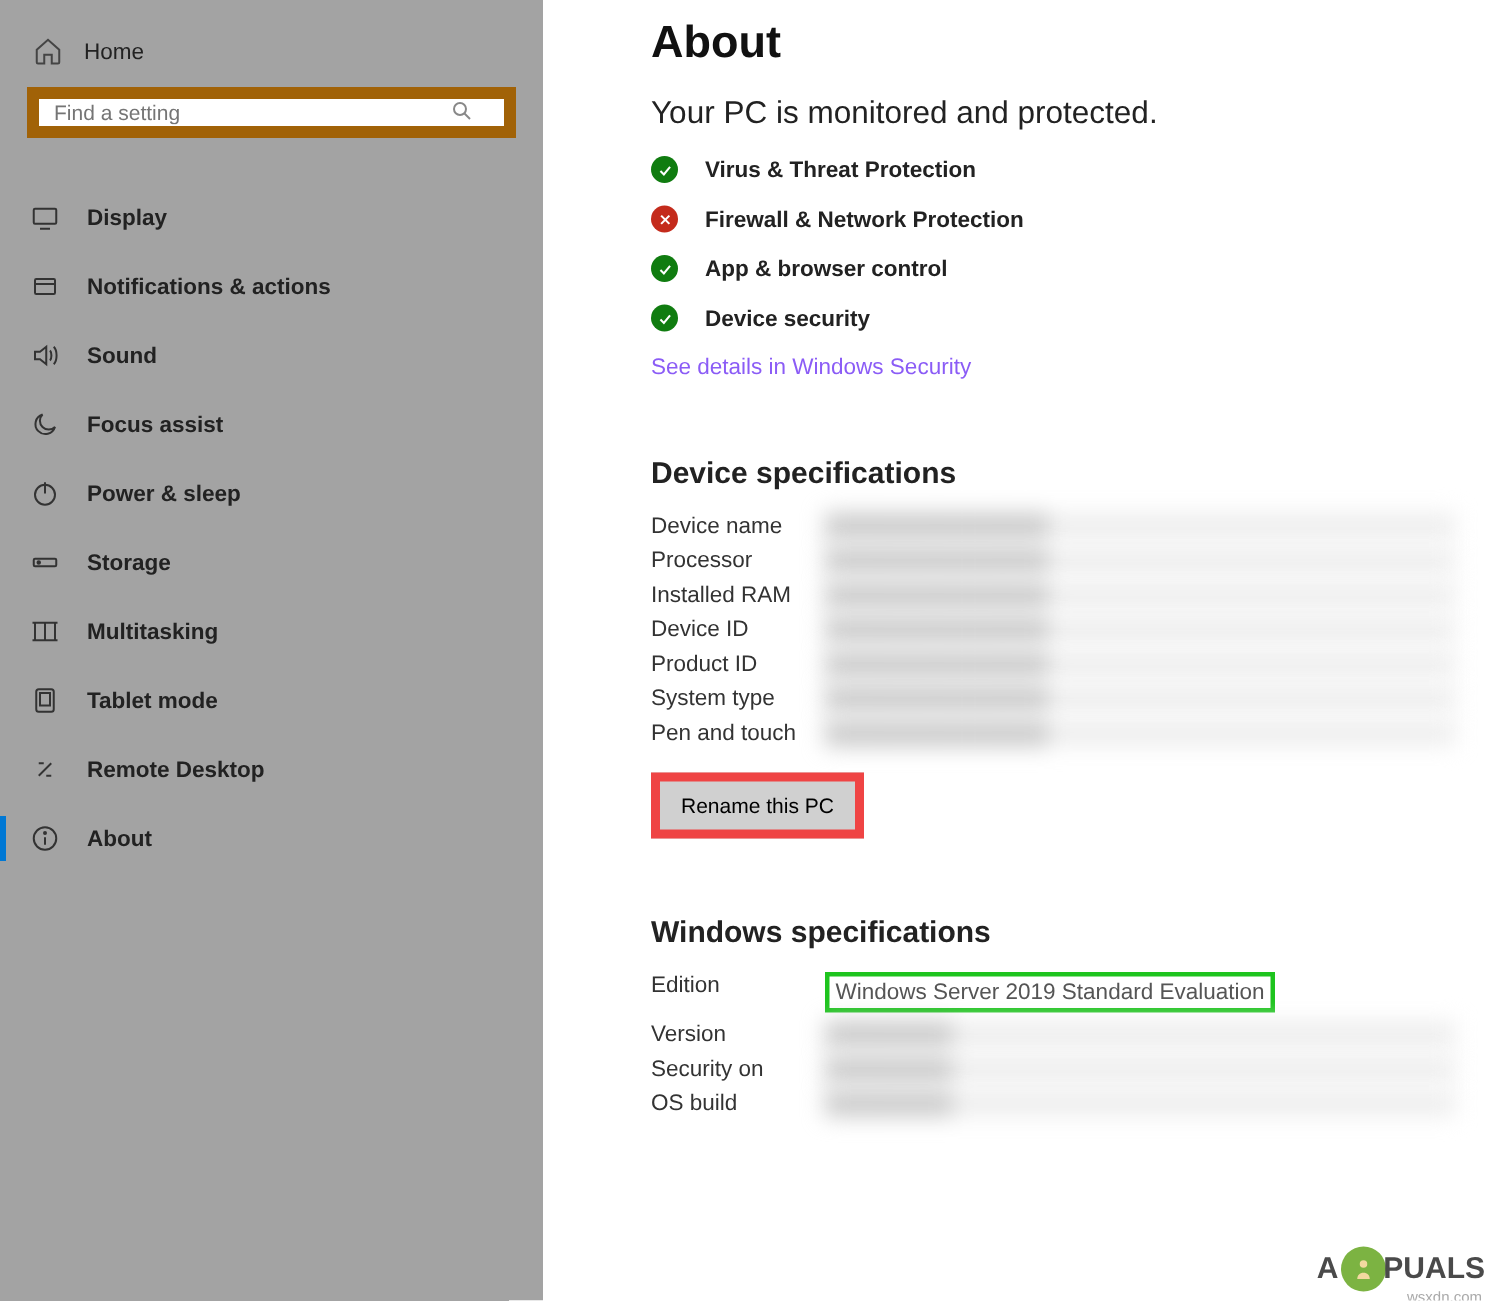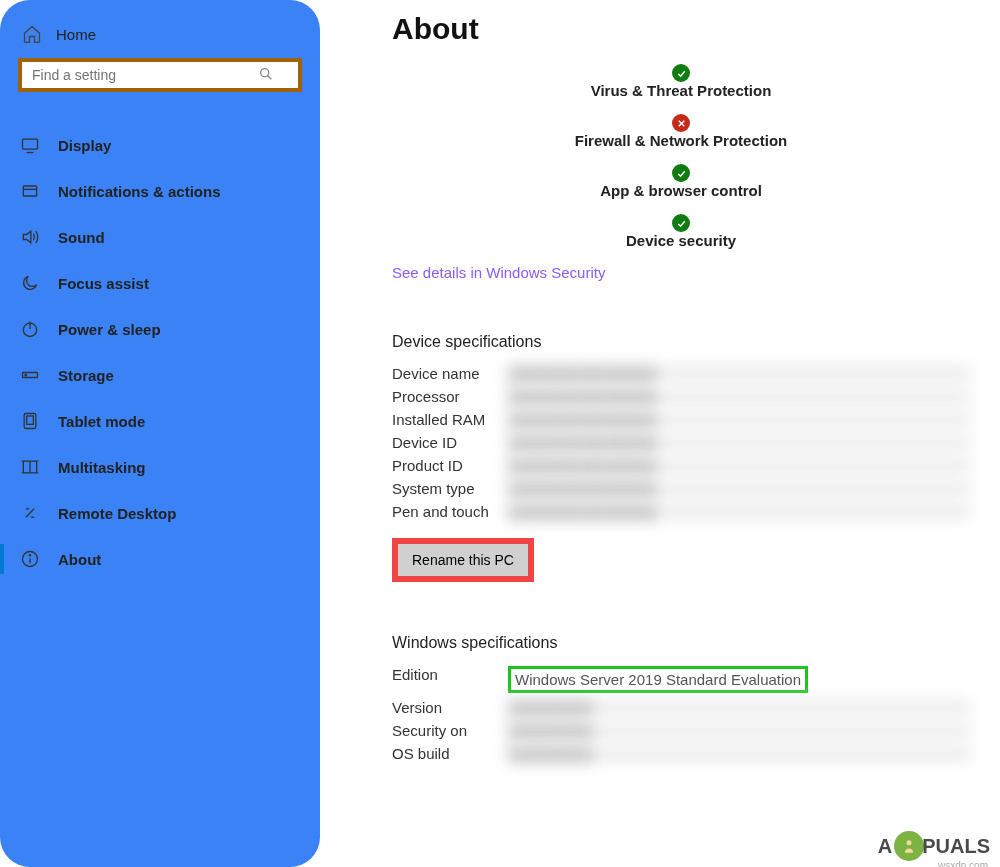--- a/index.html
+++ b/index.html
@@ -1,42 +1,42 @@
 <!DOCTYPE html>
 <html><head>
   <meta charset="utf-8">
   <style>
     * { box-sizing: border-box; margin: 0; padding: 0; font-family: "Segoe UI", Tahoma, sans-serif; }
     body { width: 1000px; height: 867px; background: #fff; overflow: hidden; position: relative; }
     .container { display: flex; height: 100%; }
-    .sidebar { width: 320px; background: #3b82f6; padding-top: 18px; border-radius: 30px; }
+    .sidebar { width: 362px; background: #a3a3a3; padding-top: 18px; }
     .home-row { display: flex; align-items: center; padding: 6px 20px 14px 22px; gap: 14px; cursor: pointer; }
     .home-row .icon { width: 20px; height: 20px; color: #444; }
     .home-label { font-size: 15px; color: #222; }
     .search-wrap { padding: 0 18px 16px 18px; }
-    .search { width: 100%; height: 34px; border: 4px solid #a16207; background: #fff; padding: 0 34px 0 10px; font-size: 14px; color: #555; position: relative; }
+    .search { width: 100%; height: 34px; border: 8px solid #a16207; background: #fff; padding: 0 34px 0 10px; font-size: 14px; color: #555; position: relative; }
     .search-box { position: relative; }
     .search-icon { position: absolute; right: 28px; top: 8px; width: 16px; height: 16px; color: #888; }
     .cat-header { padding: 4px 18px 10px 18px; font-size: 15px; font-weight: 600; color: #222; }
     .nav { margin-top: 14px; }
     .nav-item { display: flex; align-items: center; gap: 18px; padding: 13px 18px 13px 20px; cursor: pointer; font-size: 15px; color: #222; position: relative; font-weight: bold; }
     .nav-item .icon { width: 20px; height: 20px; color: #333; flex-shrink: 0; }
     .nav-item.selected::before { content: ""; position: absolute; left: 0; top: 8px; bottom: 8px; width: 4px; background: #0078d4; }
     .main { flex: 1; padding: 12px 30px 0 72px; overflow: hidden; }
     .page-title { font-size: 30px; font-weight: 600; color: #111; margin-bottom: 18px; }
     .section-sub { font-size: 21px; color: #222; margin-bottom: 16px; }
     .prot-list { margin-bottom: 6px; }
-    .prot-row { display: flex; align-items: center; margin-bottom: 15px; flex-direction: column; }
+    .prot-row { display: flex; align-items: center; gap: 18px; margin-bottom: 15px; }
     .prot-icon { width: 18px; height: 18px; border-radius: 50%; display: flex; align-items: center; justify-content: center; color: #fff; flex-shrink: 0; }
     .prot-icon.ok { background: #107c10; }
     .prot-icon.err { background: #c42b1c; }
     .prot-icon svg { width: 11px; height: 11px; }
     .prot-label { font-size: 15px; font-weight: 600; color: #222; }
     .link { color: #8b5cf6; font-size: 15px; cursor: pointer; }
-    .section-title { font-size: 16px; color: #222; margin-top: 52px; margin-bottom: 14px; }
+    .section-title { font-size: 20px; color: #222; margin-top: 52px; margin-bottom: 14px; font-weight: bold; }
     .spec-table { display: grid; grid-template-columns: 116px 1fr; row-gap: 6px; font-size: 15px; color: #333; }
     .spec-label { color: #333; }
     .spec-value { color: #555; }
     .blur { filter: blur(7px); user-select: none; color: #ccc; background: #eee; }
     .btn { display: inline-block; background: #d0d0d0; border: 6px solid #ef4444; padding: 8px 14px; font-size: 14px; margin-top: 18px; cursor: pointer; }
     .edition-box { border: 3px solid #1ec41e; padding: 2px 4px; display: inline-block; color: #555; font-size: 15px; }
     .watermark { position: absolute; right: 10px; bottom: 6px; font-size: 20px; font-weight: 700; color: #4a4a4a; font-family: Arial; display: flex; align-items: center; }
     .watermark .av { width: 30px; height: 30px; background: #7cb342; border-radius: 50%; display: inline-flex; align-items: center; justify-content: center; margin-right: -2px; margin-left: 2px; }
     .watermark-sub { position: absolute; right: 12px; bottom: -4px; font-size: 10px; color: #aaa; }
   </style>
@@ -106,37 +106,37 @@
         </div>
         <div class="nav-item">
           <span class="icon"><svg viewBox="0 0 24 24" fill="none" stroke="currentColor" stroke-width="1.6">
               <rect x="3" y="9" width="18" height="6" rx="1"></rect>
               <circle cx="7" cy="12" r="1" fill="currentColor"></circle>
             </svg></span>
           <span>Storage</span>
         </div>
         <div class="nav-item">
           <span class="icon"><svg viewBox="0 0 24 24" fill="none" stroke="currentColor" stroke-width="1.6">
-              <rect x="5" y="3" width="14" height="18" rx="2"></rect>
-              <rect x="8" y="6" width="8" height="10"></rect>
-            </svg></span>
-          <span>Tablet mode</span>
-        </div>
-        <div class="nav-item">
-          <span class="icon"><svg viewBox="0 0 24 24" fill="none" stroke="currentColor" stroke-width="1.6">
               <line x1="4" y1="5" x2="4" y2="19"></line>
               <line x1="12" y1="5" x2="12" y2="19"></line>
               <line x1="20" y1="5" x2="20" y2="19"></line>
               <line x1="2" y1="5" x2="22" y2="5"></line>
               <line x1="2" y1="19" x2="22" y2="19"></line>
             </svg></span>
           <span>Multitasking</span>
         </div>
         <div class="nav-item">
           <span class="icon"><svg viewBox="0 0 24 24" fill="none" stroke="currentColor" stroke-width="1.6">
+              <rect x="5" y="3" width="14" height="18" rx="2"></rect>
+              <rect x="8" y="6" width="8" height="10"></rect>
+            </svg></span>
+          <span>Tablet mode</span>
+        </div>
+        <div class="nav-item">
+          <span class="icon"><svg viewBox="0 0 24 24" fill="none" stroke="currentColor" stroke-width="1.6">
               <path d="M7 17L17 7"></path>
               <path d="M7 7l4 0"></path>
               <path d="M17 17l-4 0"></path>
             </svg></span>
           <span>Remote Desktop</span>
         </div>
         <div class="nav-item selected">
           <span class="icon"><svg viewBox="0 0 24 24" fill="none" stroke="currentColor" stroke-width="1.6">
               <circle cx="12" cy="12" r="9"></circle>
               <line x1="12" y1="11" x2="12" y2="17"></line>
@@ -144,20 +144,21 @@
             </svg></span>
           <span>About</span>
         </div>
       </div>
   </div>
 
   <div class="main">
     <h1 class="page-title">About</h1>
 
     <div>
+      <div class="section-sub">Your PC is monitored and protected.</div>
       <div class="prot-list" id="prot-list">
           <div class="prot-row">
             <span class="prot-icon ok">
               <svg viewBox="0 0 24 24" fill="none" stroke="currentColor" stroke-width="3">
                 <polyline points="5 13 10 18 19 7"></polyline>
               </svg>
             </span>
             <span class="prot-label">Virus &amp; Threat Protection</span>
           </div>
           <div class="prot-row">

